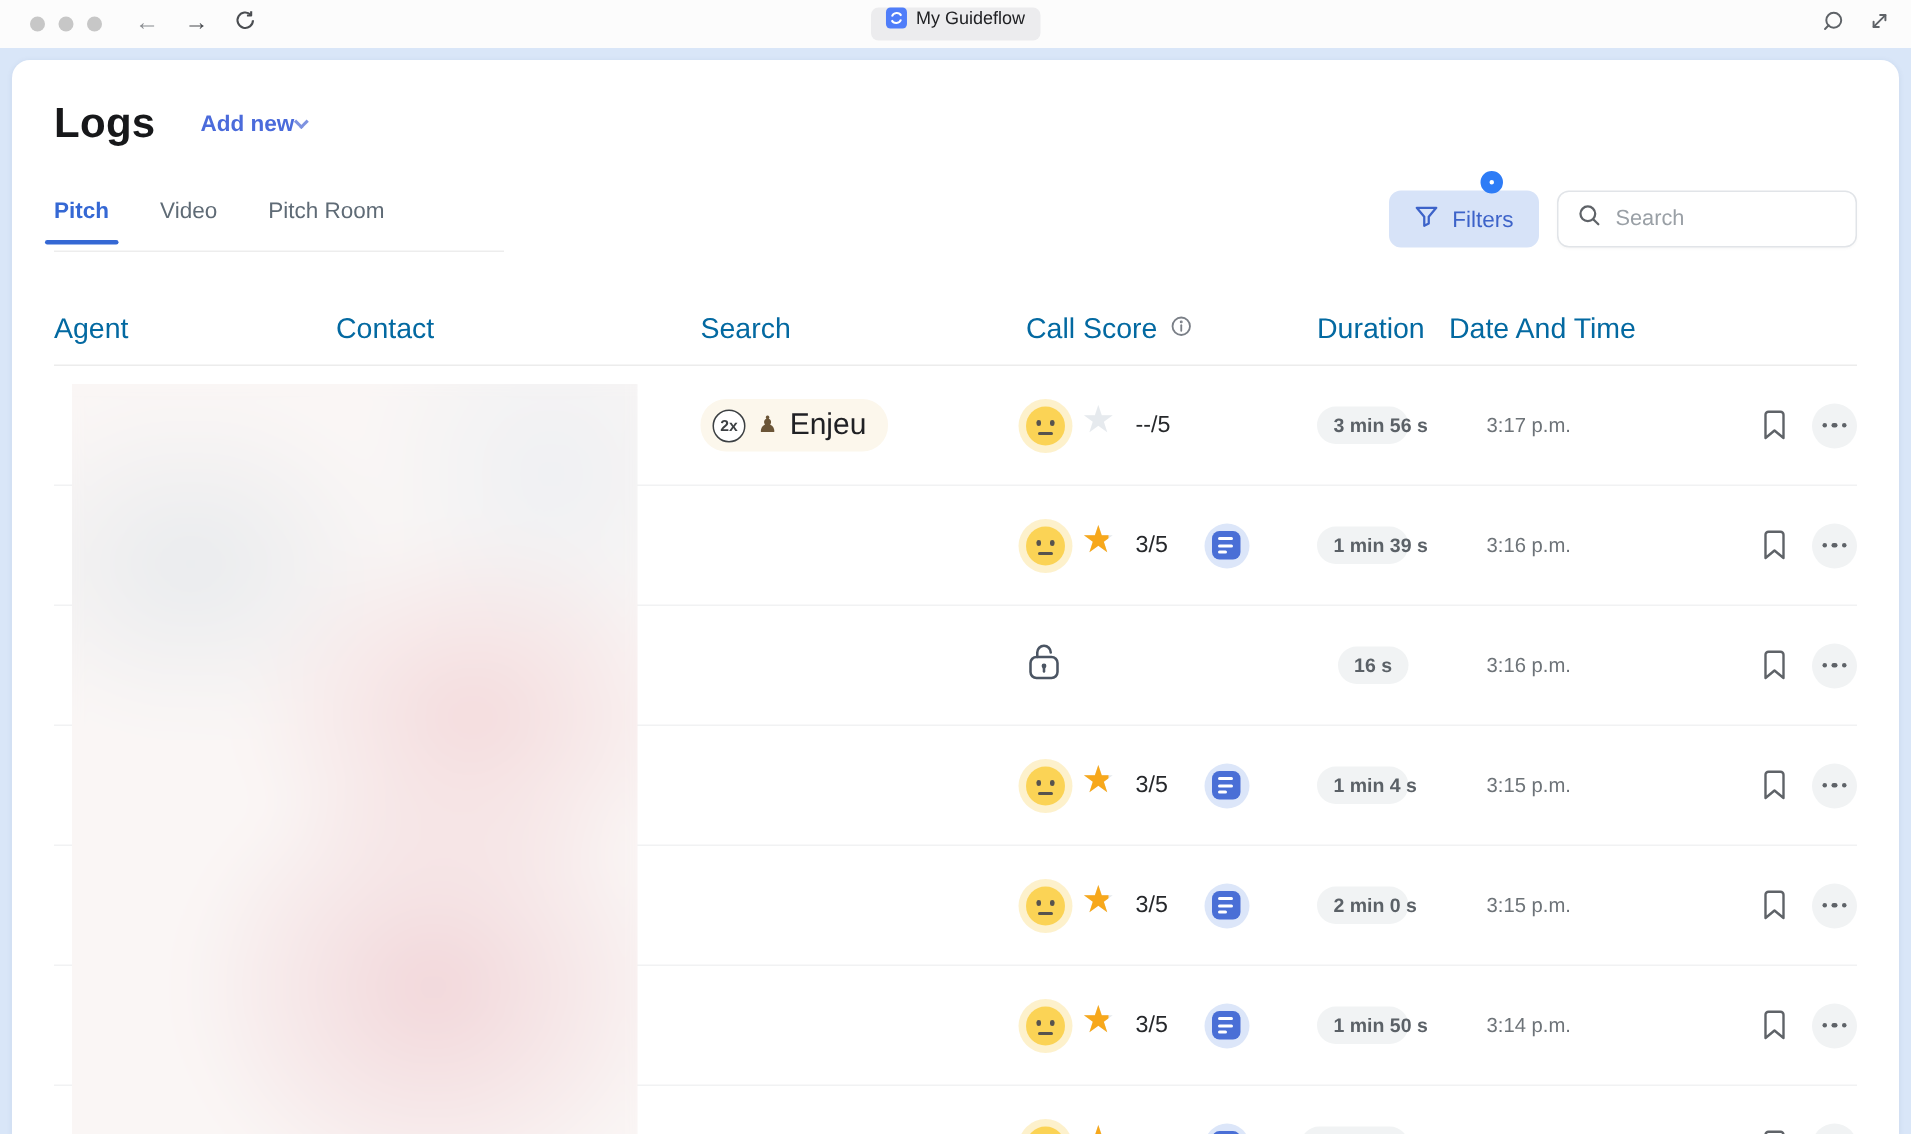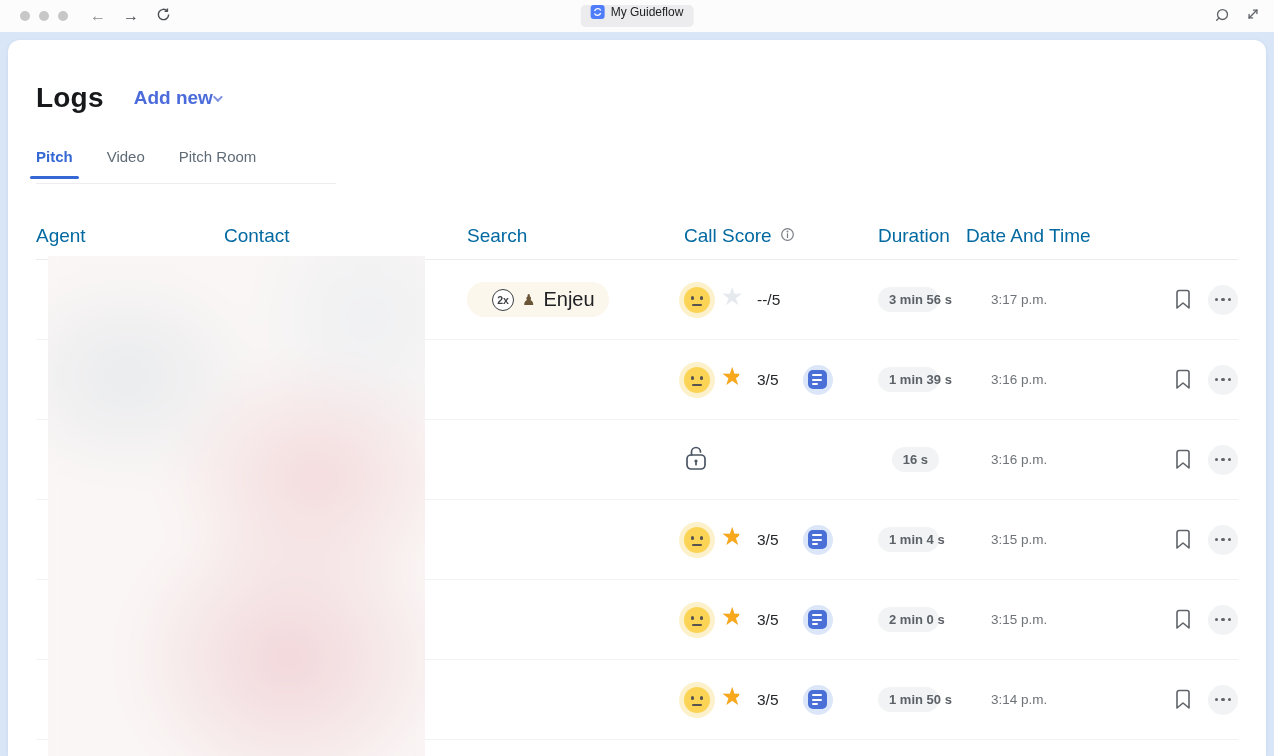--- a/index.html
+++ b/index.html
@@ -17,23 +17,23 @@
     background:#ececee; border-radius:5px; display:flex; gap:6px; padding:0 10px; }
   .tab-favicon { width:14px; height:14px; border-radius:3px; background:#4f7df9; display:flex; align-items:center; justify-content:center; }
   .browser-tab-label { font-size:12px; color:#202124; }
   .win-icons { position:absolute; right:14px; top:0; height:32px; display:flex; align-items:center; gap:16px; color:#5f6368; }
 
   
   .page { position:absolute; top:32px; left:0; right:0; bottom:0; background:#d9e6f8; }
   .card { position:absolute; top:8px; left:8px; right:8px; bottom:0; background:#fff;
     border-radius:12px 12px 0 0; overflow:hidden; padding:0 28px; box-shadow:0 1px 4px rgba(40,70,120,.08); }
 
-  .title-row { margin-top:40px; height:36px; display:flex; align-items:center; gap:30px; }
+  .title-row { margin-top:24px; height:36px; display:flex; align-items:center; gap:30px; }
   .page-title { font-size:28px; font-weight:700; color:#17181a; letter-spacing:.2px; }
-  .add-new { display:flex; align-items:center; gap:0; color:#4b6bdb; font-size:19px; font-weight:600; cursor:pointer; }
+  .add-new { display:flex; align-items:center; gap:0; color:#4b6bdb; font-size:15px; font-weight:600; cursor:pointer; }
   .chev { width:7px; height:7px; border-right:2px solid #7e93e0; border-bottom:2px solid #7e93e0; transform:rotate(45deg) translateY(-2px); }
 
   .tabs-row { margin-top:24px; height:44px; display:flex; justify-content:space-between; align-items:center; position:relative; }
   .tab-group { display:flex; gap:34px; position:relative; height:100%; align-items:flex-start; padding-top:8px; }
   .tab-group:after { content:""; position:absolute; left:0; bottom:0; width:300px; height:1px; background:#ededed; }
   .tab { font-size:15px; color:#5f6b76; padding-bottom:14px; position:relative; cursor:pointer; }
   .tab.active { color:#3568d4; font-weight:600; }
   .tab.active:after { content:""; position:absolute; left:-6px; right:-6px; bottom:0; height:3px; background:#3568d4; border-radius:3px; z-index:2; }
 
   .controls { display:flex; align-items:center; gap:12px; position:relative; }
@@ -56,21 +56,21 @@
   .th-datetime { padding-left:18px; }
   .row { height:80px; border-bottom:1px solid #f1f2f3; position:relative; }
   .cell-moments { padding-left:4px; }
   .cell-score { padding-left:6px; display:flex; align-items:center; }
   .cell-duration { display:flex; justify-content:flex-end; padding-right:9px; }
   .cell-time { padding-left:43px; font-size:13.5px; color:#6d7378; }
   .cell-actions { display:flex; justify-content:flex-end; align-items:center; gap:16px; }
 
   .moment-chip { display:inline-flex; align-items:center; gap:8px; background:#fcf7ec; border-radius:17px; padding:6px 14px 6px 8px; }
   .badge-2x { width:22px; height:22px; border:1.5px solid #3c4043; border-radius:50%; display:flex; align-items:center; justify-content:center;
-    font-size:10.5px; font-weight:700; color:#3c4043; background:#fff;margin-left:17px; }
+    font-size:10.5px; font-weight:700; color:#3c4043; background:#fff; }
   .moment-emoji { font-size:15px; color:#6b5537; line-height:1; }
   .moment-label { font-size:20px; font-weight:500; color:#202124; }
 
   .face { width:26px; height:26px; border-radius:50%; background:#fbd355; box-shadow:0 0 0 5px rgba(250,216,110,.35); position:relative; flex:0 0 auto; }
   .face:before, .face:after { content:""; position:absolute; top:9px; width:3px; height:4px; border-radius:2px; background:#57534e; }
   .face:before { left:7px; } .face:after { right:7px; }
   .face .mouth { position:absolute; left:8px; right:8px; top:17px; height:2.5px; border-radius:2px; background:#57534e; }
 
   .star { position:relative; width:26px; height:26px; margin-left:11px; flex:0 0 auto; }
   .star .base, .star .fill { position:absolute; left:0; top:-4px; font-size:25px; line-height:26px; color:#e6eaee; }
@@ -154,20 +154,40 @@
         <span class="chev"></span>
       </div>
     </div>
 
     <div class="tabs-row">
       <div class="tab-group">
         <div class="tab active">Pitch</div>
         <div class="tab">Video</div>
         <div class="tab">Pitch Room</div>
       </div>
+      <div class="controls">
+        <button class="filters-btn">
+          <span>
+            <svg width="16" height="16" viewBox="0 0 16 16" fill="none" stroke="#3d63c9" stroke-width="1.5" stroke-linejoin="round">
+              <path d="M1.5 2.5 h13 L9.5 8.5 v4.5 l-3 1.5 v-6 z"></path>
+            </svg>
+          </span>
+          <span>Filters</span>
+        </button>
+        <div class="cursor-ring"></div>
+        <div class="search-box">
+          <span>
+            <svg width="17" height="17" viewBox="0 0 18 18" fill="none" stroke="#5f6368" stroke-width="1.6" stroke-linecap="round">
+              <circle cx="8" cy="8" r="5.2"></circle>
+                <path d="M12 12 l3.4 3.4"></path>
+            </svg>
+          </span>
+          <input type="text" placeholder="Search" style="">
+        </div>
+      </div>
     </div>
 
     <div class="table">
       <div class="grid thead">
         <div>Agent</div>
         <div>Contact</div>
         <div class="th-moments">Search</div>
         <div class="th-score">
           <span>Call Score</span>
           <span>

